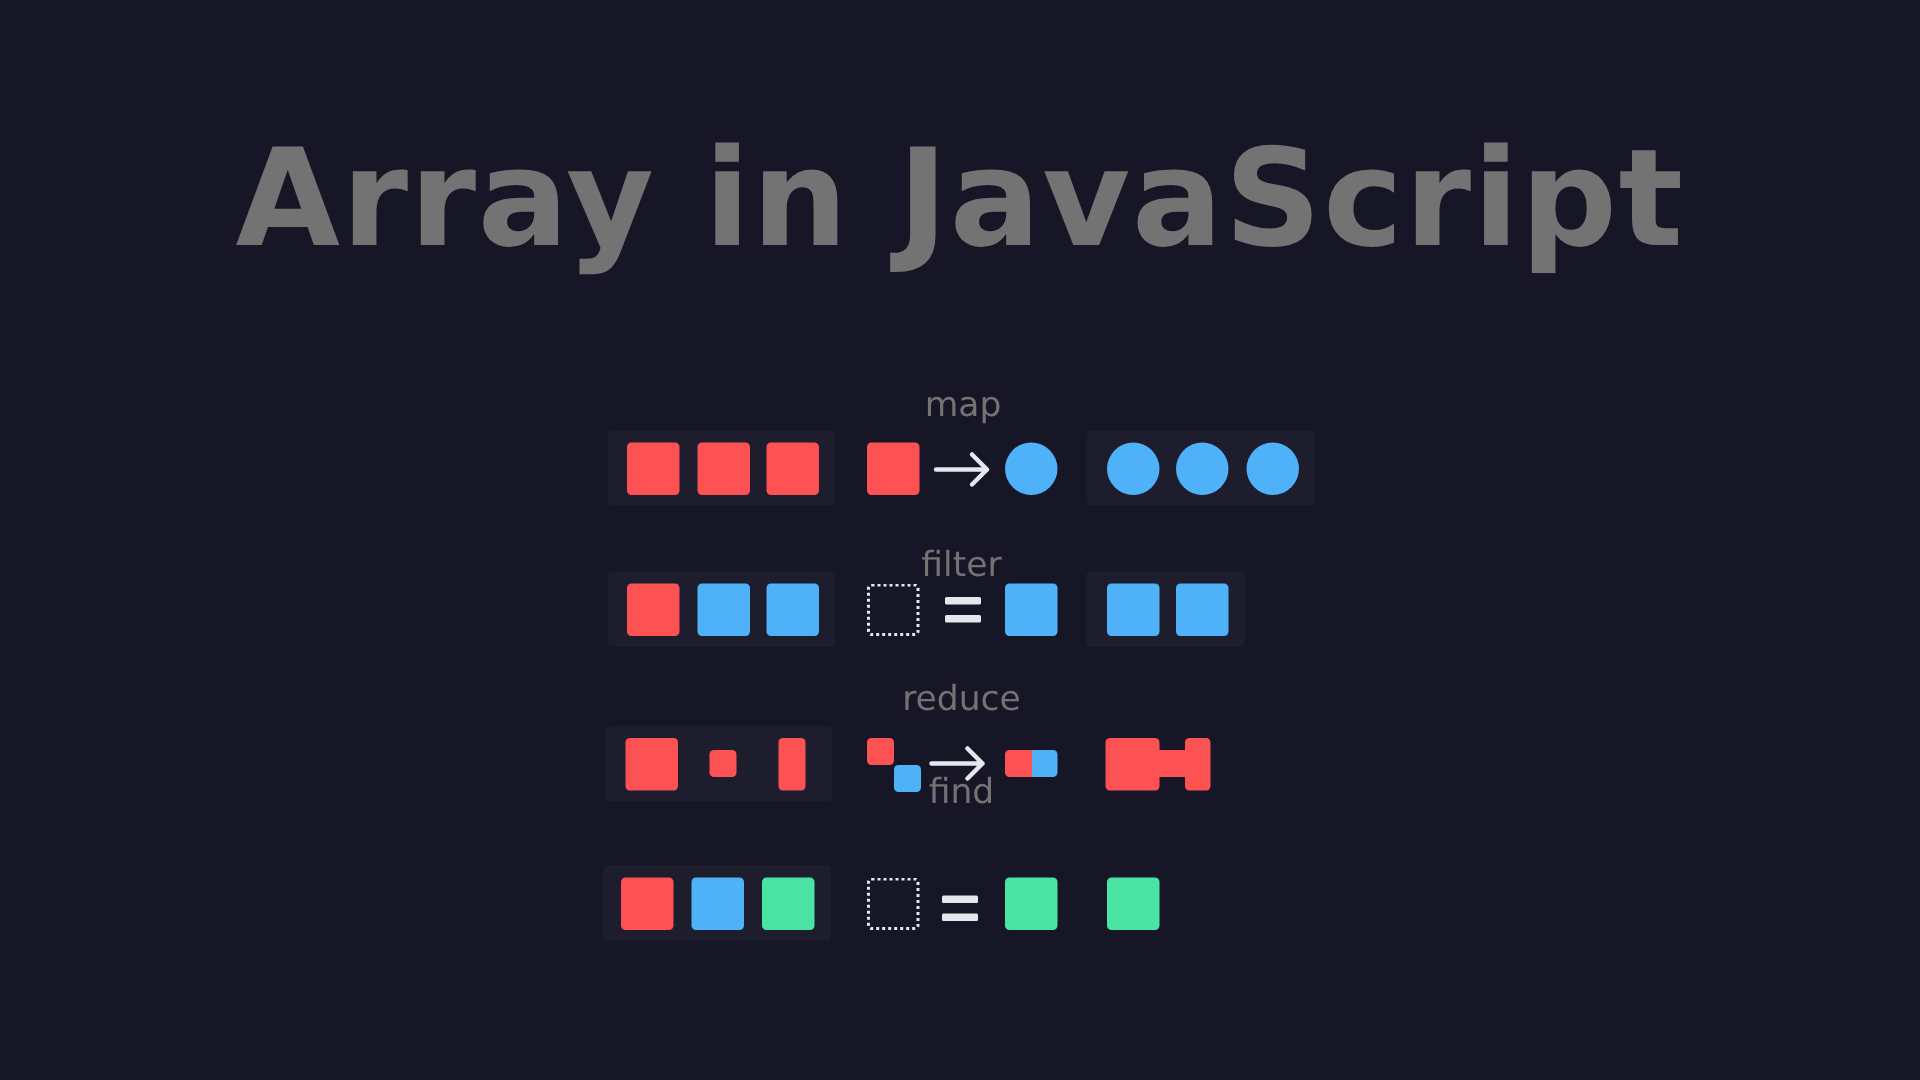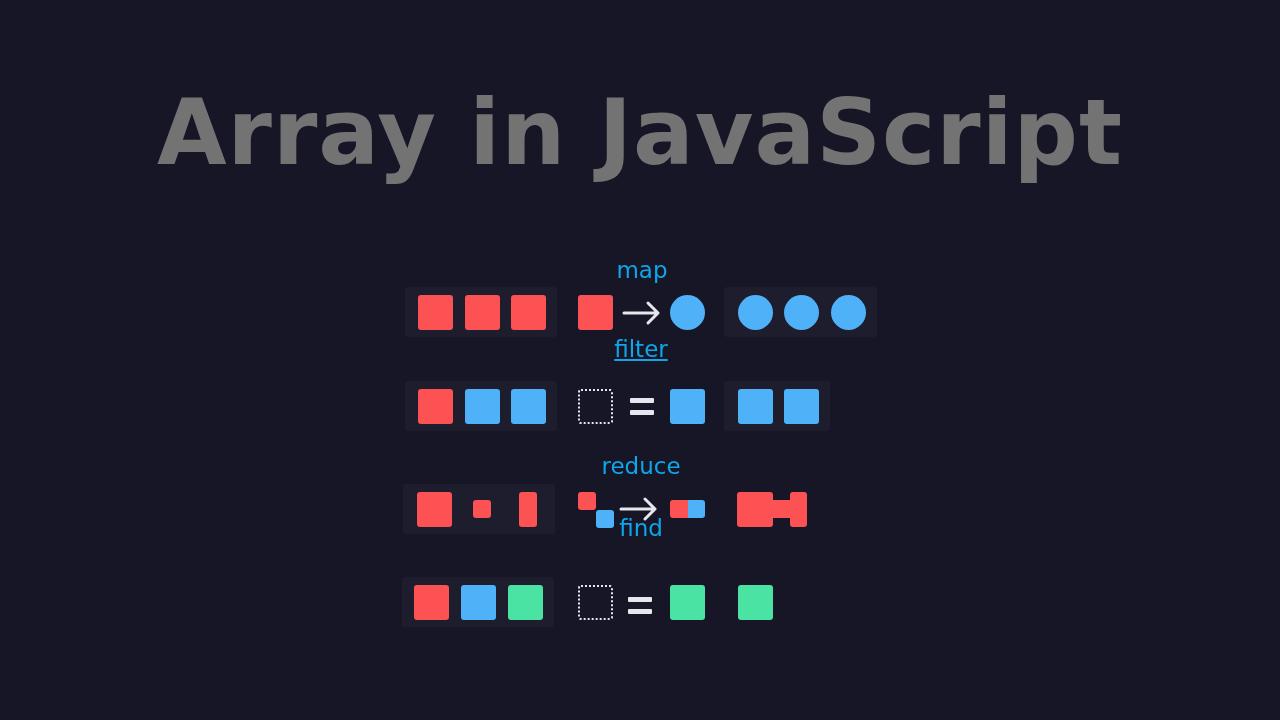--- a/index.html
+++ b/index.html
@@ -1,18 +1,18 @@
 <!DOCTYPE html>
 <html><head>
 <meta charset="utf-8">
 <style>
   html, body { margin:0; padding:0; }
   body { width:1280px; height:720px; background:#161626; position:relative; overflow:hidden; font-family:"DejaVu Sans", sans-serif; }
   .title { position:absolute; left:0; top:78px; width:1280px; text-align:center; color:#737373; font-family:"DejaVu Sans", sans-serif; font-weight:bold; font-size:90px; letter-spacing:1px; line-height:110px; }
-  .label { position:absolute; color:#0ea5e9; font-size:23px; font-family:"DejaVu Sans", sans-serif; text-align:center; width:200px; }
+  .label { position:absolute; color:#737373; font-size:23px; font-family:"DejaVu Sans", sans-serif; text-align:center; width:200px; }
   .panel { position:absolute; background:#1d1d2d; border-radius:3px; }
   .sq { position:absolute; border-radius:3px; }
   .circ { position:absolute; border-radius:50%; }
   .dash { position:absolute; border:2px dotted #e6e6ee; border-radius:3px; box-sizing:border-box; }
   .eq { position:absolute; }
   .eq span { position:absolute; left:0; width:100%; height:5px; background:#e6e6ee; border-radius:1px; }
   .arrow { position:absolute; }
 </style>
 </head>
 <body>
@@ -27,21 +27,21 @@
 <div class="sq" style="left:578px;top:295px;width:35px;height:35px;background:#fc5254;"></div>
 <svg class="arrow" style="left:622px;top:300px;" width="40" height="26">
     <path d="M2 13 H36 M26 3 L36 13 L26 23" stroke="#e6e6ee" stroke-width="3" fill="none" stroke-linecap="round" stroke-linejoin="round"></path>
   </svg>
 <div class="circ" style="left:670px;top:295px;width:35px;height:35px;background:#4fb1f7;"></div>
 <div class="panel" style="left:724px;top:287px;width:153px;height:50px;"></div>
 <div class="circ" style="left:738px;top:295px;width:35px;height:35px;background:#4fb1f7;"></div>
 <div class="circ" style="left:784px;top:295px;width:35px;height:35px;background:#4fb1f7;"></div>
 <div class="circ" style="left:831px;top:295px;width:35px;height:35px;background:#4fb1f7;"></div>
 
-<div class="label" style="left:541px;top:336px;text-decoration:underline;">filter</div>
+<div class="label" style="left:541px;top:364px;">filter</div>
 <div class="panel" style="left:405px;top:381px;width:152px;height:50px;"></div>
 <div class="sq" style="left:418px;top:389px;width:35px;height:35px;background:#fc5254;"></div>
 <div class="sq" style="left:465px;top:389px;width:35px;height:35px;background:#4fb1f7;"></div>
 <div class="sq" style="left:511px;top:389px;width:35px;height:35px;background:#4fb1f7;"></div>
 <div class="dash" style="left:578px;top:389px;width:35px;height:35px;"></div>
 <div class="eq" style="left:630px;top:398px;width:24px;height:18px;">
     <span style="top:0;"></span>
     <span style="top:12px;"></span>
   </div>
 <div class="sq" style="left:670px;top:389px;width:35px;height:35px;background:#4fb1f7;"></div>

